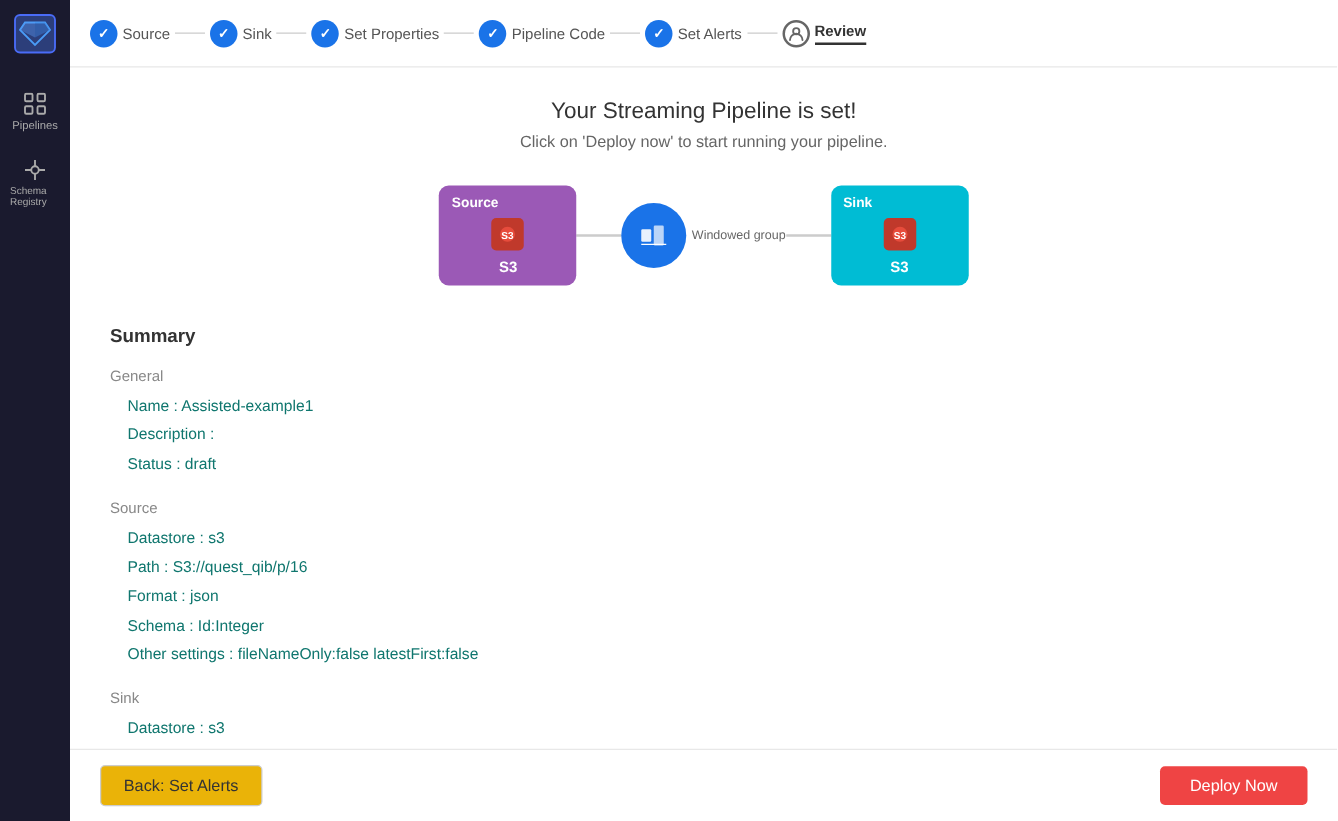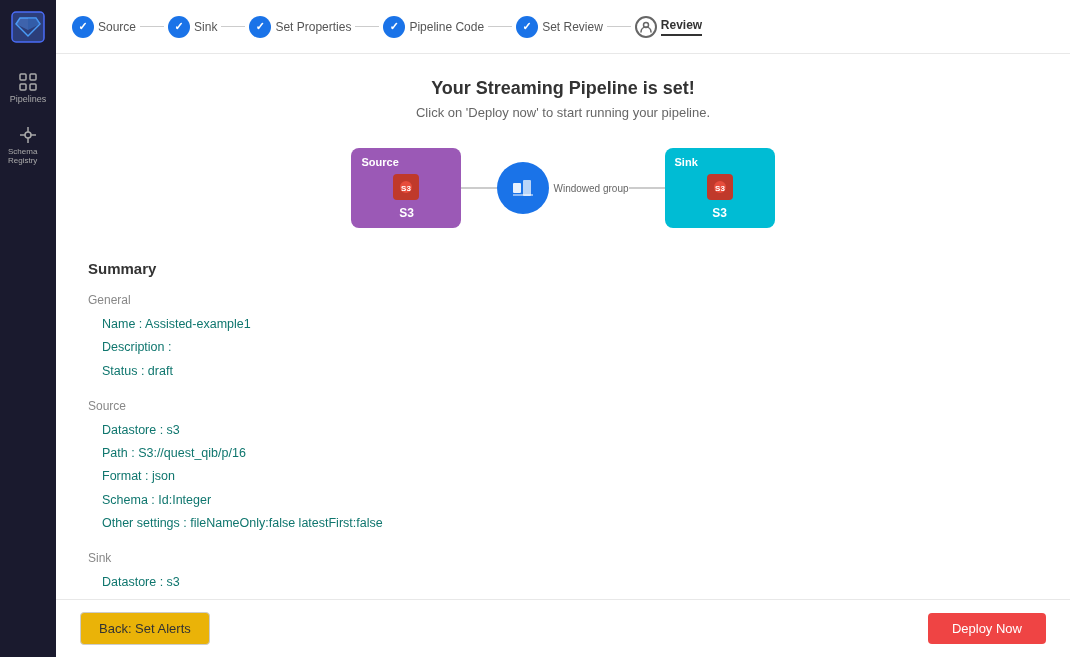--- a/index.html
+++ b/index.html
@@ -107,21 +107,21 @@
     .content {
       flex: 1;
       overflow-y: auto;
       padding: 24px 32px;
       position: relative;
     }
 
     .pipeline-title {
       text-align: center;
       font-size: 18px;
-      font-weight: 700;
+      font-weight: 400;
       color: #333;
       margin-bottom: 6px;
     }
     .pipeline-subtitle {
       text-align: center;
       font-size: 13px;
       color: #666;
       margin-bottom: 28px;
     }
 
@@ -326,21 +326,21 @@
     <div class="step-divider"></div>
 
     <div class="step">
       <div class="step-circle completed">✓</div>
       <span class="step-label">Pipeline Code</span>
     </div>
     <div class="step-divider"></div>
 
     <div class="step">
       <div class="step-circle completed">✓</div>
-      <span class="step-label">Set Review</span>
+      <span class="step-label">Set Alerts</span>
     </div>
     <div class="step-divider"></div>
 
     <div class="step">
       <div class="step-circle active">
         <svg width="14" height="14" viewBox="0 0 14 14" fill="none">
           <circle cx="7" cy="5" r="2.5" stroke="#666" stroke-width="1.5"></circle>
           <path d="M2 12c0-2.8 2.2-5 5-5s5 2.2 5 5" stroke="#666" stroke-width="1.5" stroke-linecap="round"></path>
         </svg>
       </div>

